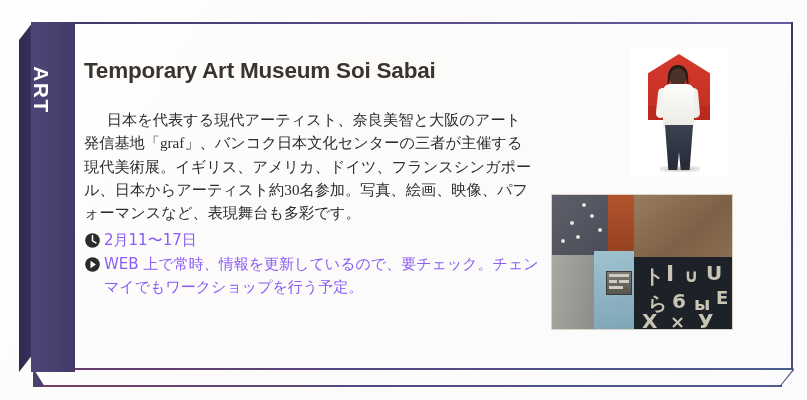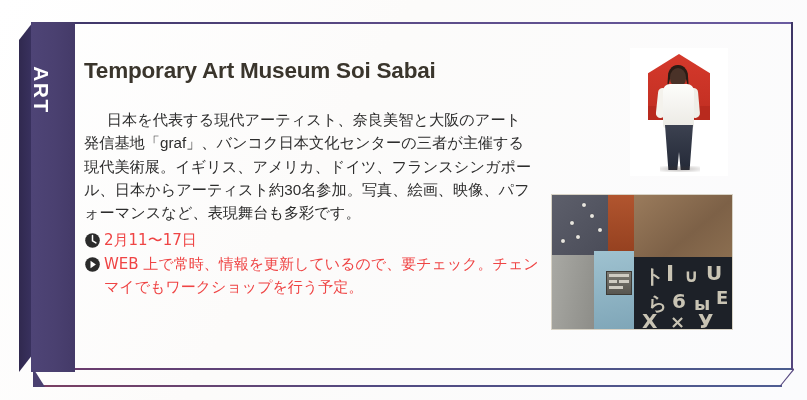--- a/index.html
+++ b/index.html
@@ -57,28 +57,28 @@
 
   
   .article{position:absolute;left:84px;top:58px;width:460px;}
   .title{
     font-size:22.5px;font-weight:bold;color:#3a352c;
     letter-spacing:-0.2px;margin:0 0 24px 0;white-space:nowrap;
   }
   .body-text{
     font-size:15.2px;line-height:1.53;color:#2d2d2d;
     margin:0 0 4px 0;text-indent:1.5em;
-    font-family:Liberation Sans, sans-serif;
+    font-family:Liberation Serif, serif;
     width:452px;
   }
 
   .info{margin-top:5px;}
   .info-row{
     display:flex;align-items:flex-start;
-    font-size:15px;line-height:1.52;color:#ef4444;
+    font-size:15px;line-height:1.52;color:#8b5cf6;
     font-family:"DejaVu Sans","Liberation Sans",sans-serif;
     margin-bottom:1px;
   }
   .ico{
     flex:0 0 auto;width:17px;height:17px;margin-right:3px;margin-top:3px;
     display:inline-block;position:relative;
   }
   .ico svg{display:block;}
   .info-text{flex:1 1 auto;}
   .row-wide .info-text{width:452px;}

